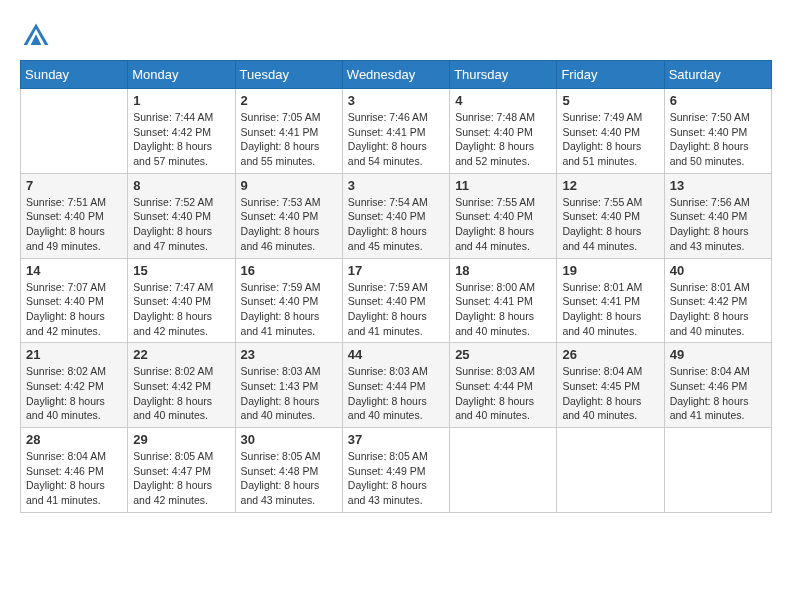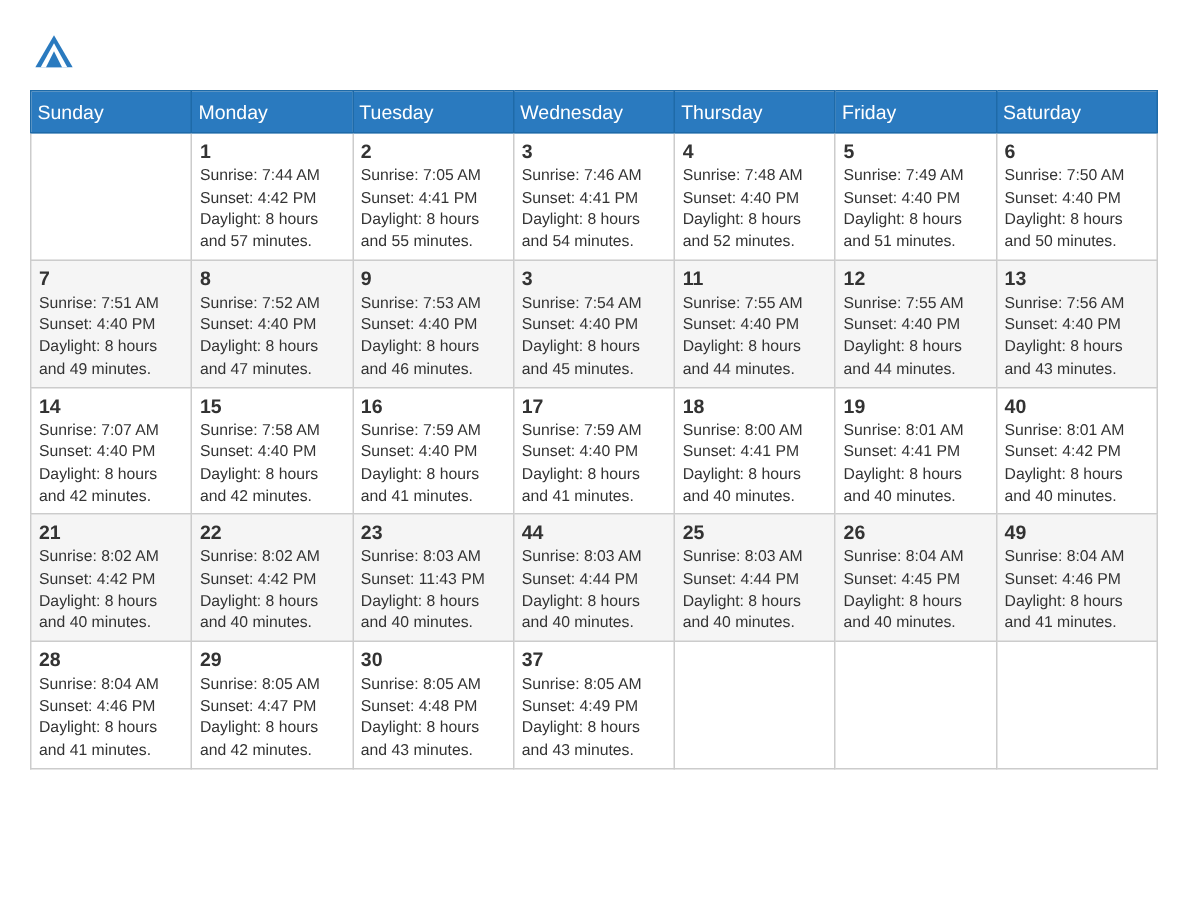--- a/index.html
+++ b/index.html
@@ -184,21 +184,21 @@
           <div class="day-info"><span>Sunrise: 7:56 AM</span><br><span>Sunset: 4:40 PM</span><br><span>Daylight: 8 hours</span><br><span>and 43 minutes.</span></div>
         </td>
       </tr>
       <tr>
         <td>
           <span class="day-number">14</span>
           <div class="day-info"><span>Sunrise: 7:07 AM</span><br><span>Sunset: 4:40 PM</span><br><span>Daylight: 8 hours</span><br><span>and 42 minutes.</span></div>
         </td>
         <td>
           <span class="day-number">15</span>
-          <div class="day-info"><span>Sunrise: 7:58 AM</span><br><span>Sunset: 4:40 PM</span><br><span>Daylight: 8 hours</span><br><span>and 42 minutes.</span></div>
+          <div class="day-info"><span>Sunrise: 7:47 AM</span><br><span>Sunset: 4:40 PM</span><br><span>Daylight: 8 hours</span><br><span>and 42 minutes.</span></div>
         </td>
         <td>
           <span class="day-number">16</span>
           <div class="day-info"><span>Sunrise: 7:59 AM</span><br><span>Sunset: 4:40 PM</span><br><span>Daylight: 8 hours</span><br><span>and 41 minutes.</span></div>
         </td>
         <td>
           <span class="day-number">17</span>
           <div class="day-info"><span>Sunrise: 7:59 AM</span><br><span>Sunset: 4:40 PM</span><br><span>Daylight: 8 hours</span><br><span>and 41 minutes.</span></div>
         </td>
         <td>
@@ -218,21 +218,21 @@
         <td>
           <span class="day-number">21</span>
           <div class="day-info"><span>Sunrise: 8:02 AM</span><br><span>Sunset: 4:42 PM</span><br><span>Daylight: 8 hours</span><br><span>and 40 minutes.</span></div>
         </td>
         <td>
           <span class="day-number">22</span>
           <div class="day-info"><span>Sunrise: 8:02 AM</span><br><span>Sunset: 4:42 PM</span><br><span>Daylight: 8 hours</span><br><span>and 40 minutes.</span></div>
         </td>
         <td>
           <span class="day-number">23</span>
-          <div class="day-info"><span>Sunrise: 8:03 AM</span><br><span>Sunset: 11:43 PM</span><br><span>Daylight: 8 hours</span><br><span>and 40 minutes.</span></div>
+          <div class="day-info"><span>Sunrise: 8:03 AM</span><br><span>Sunset: 1:43 PM</span><br><span>Daylight: 8 hours</span><br><span>and 40 minutes.</span></div>
         </td>
         <td>
           <span class="day-number">44</span>
           <div class="day-info"><span>Sunrise: 8:03 AM</span><br><span>Sunset: 4:44 PM</span><br><span>Daylight: 8 hours</span><br><span>and 40 minutes.</span></div>
         </td>
         <td>
           <span class="day-number">25</span>
           <div class="day-info"><span>Sunrise: 8:03 AM</span><br><span>Sunset: 4:44 PM</span><br><span>Daylight: 8 hours</span><br><span>and 40 minutes.</span></div>
         </td>
         <td>

